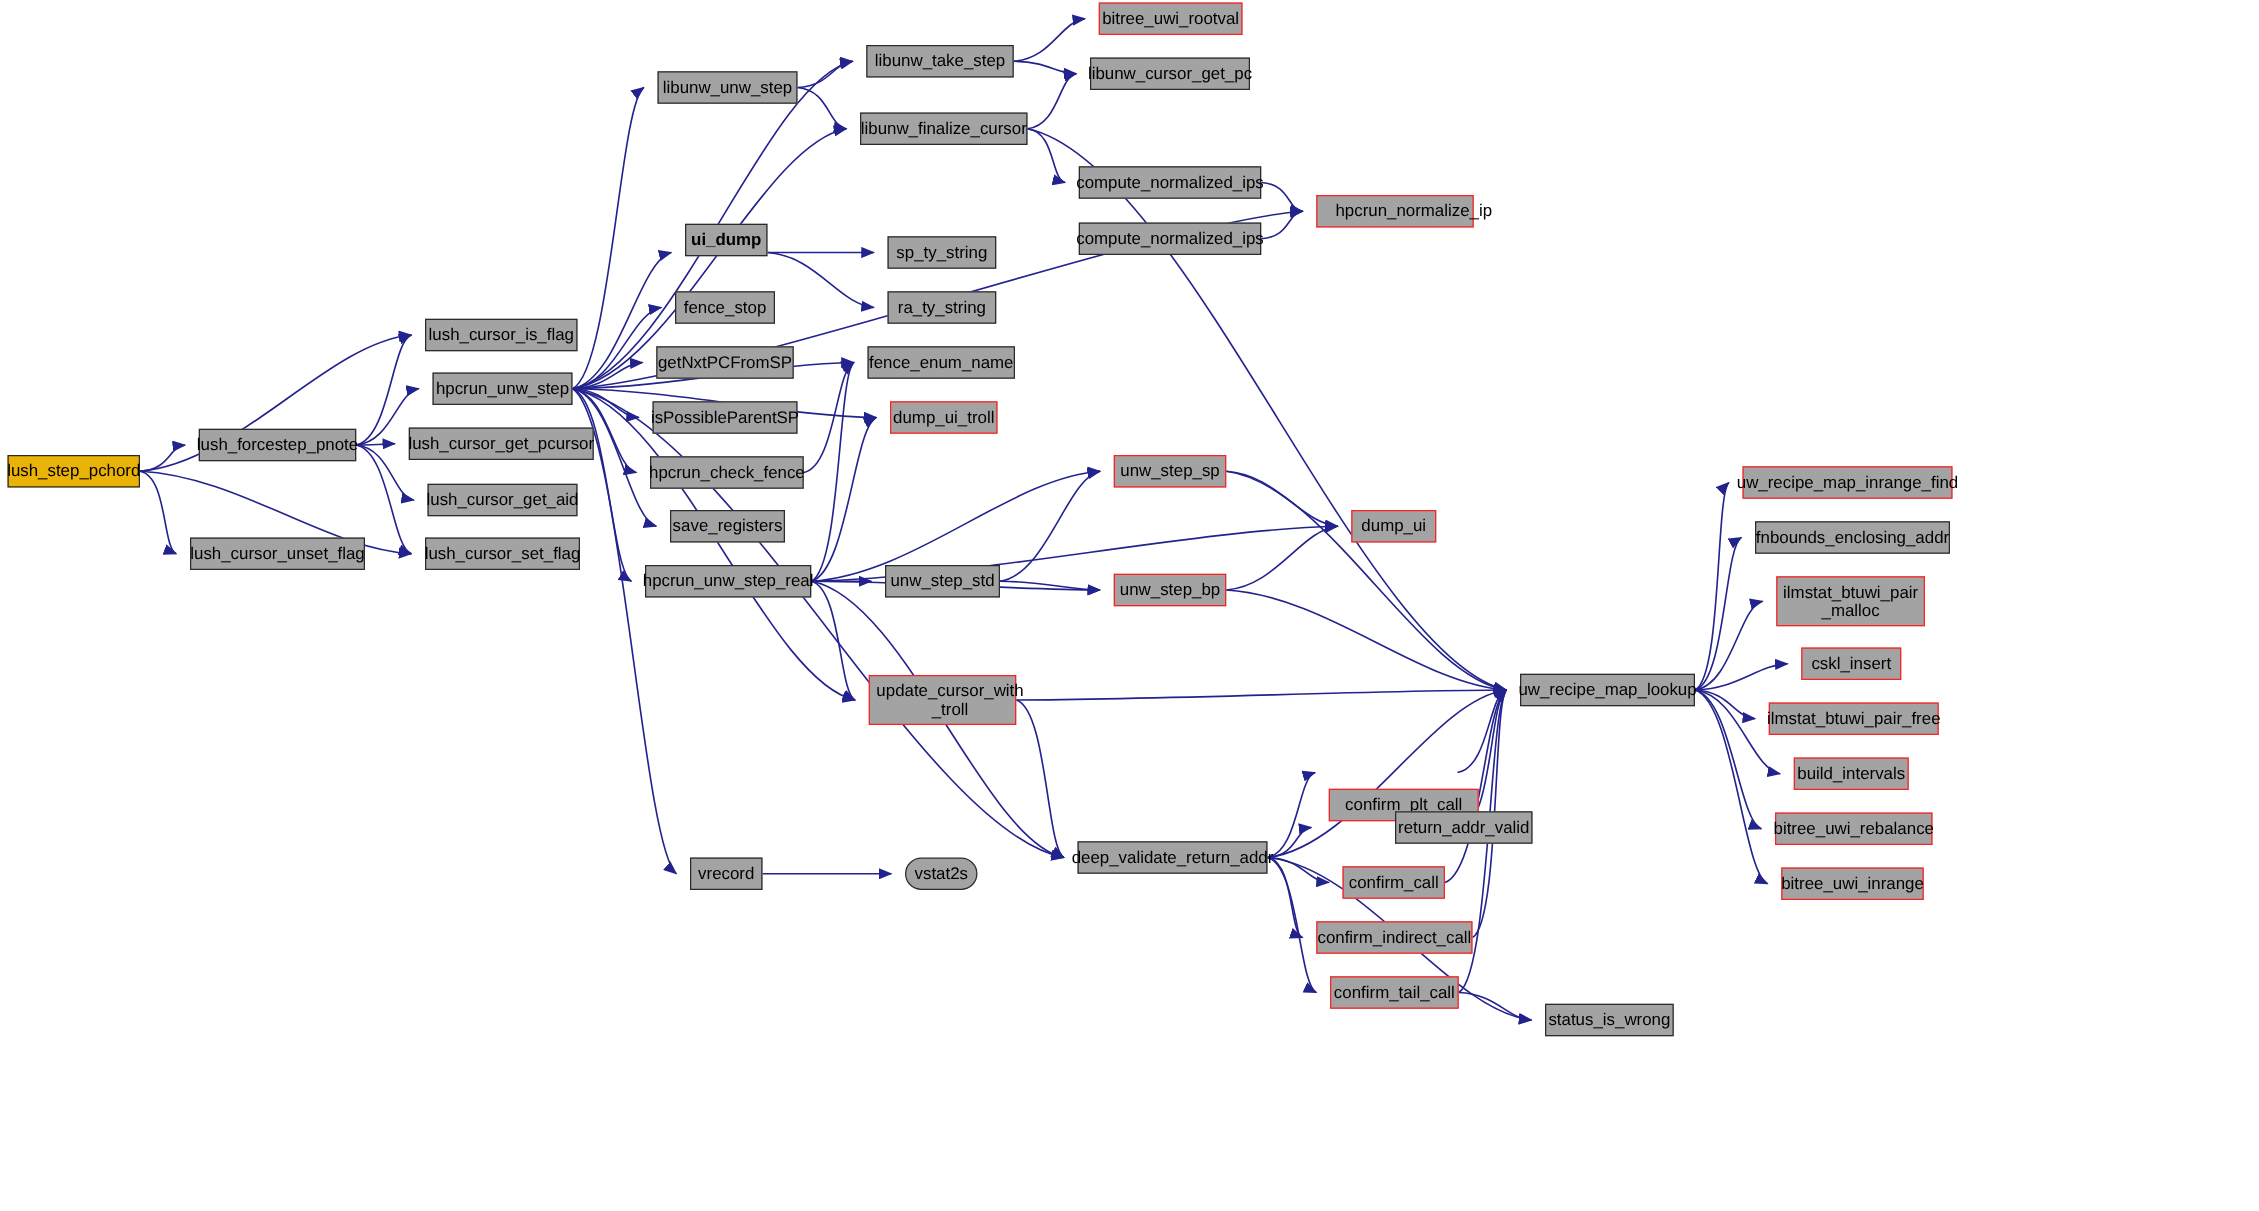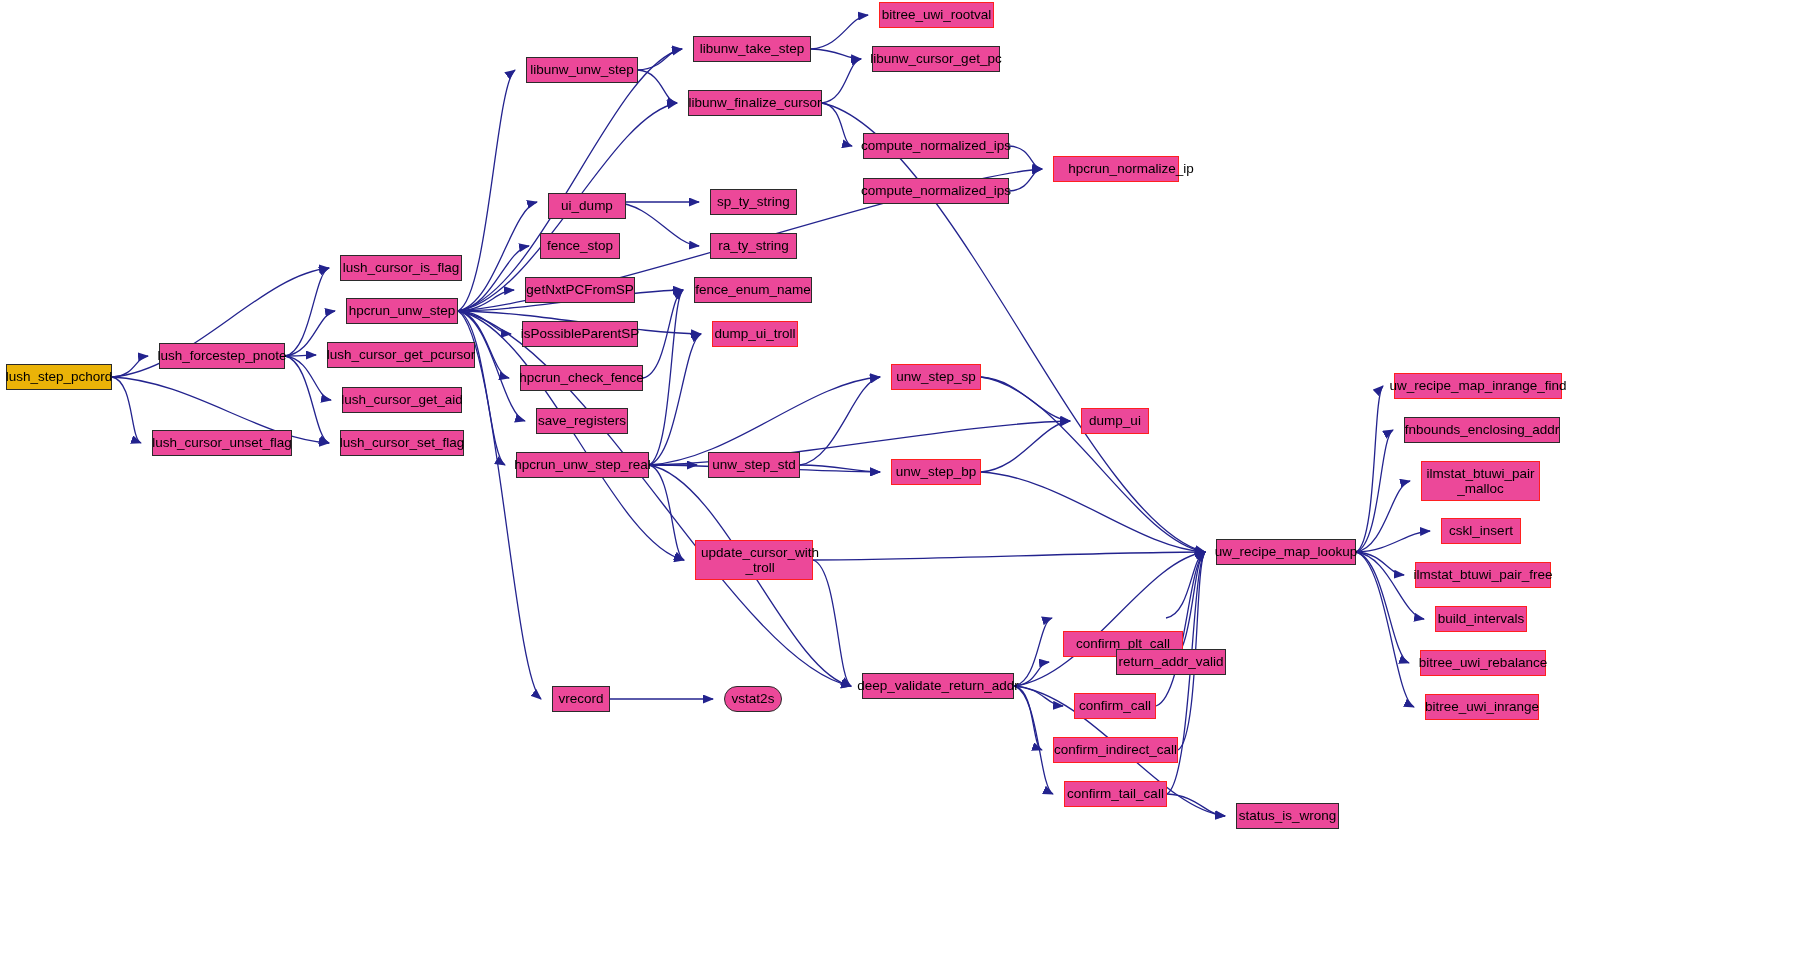--- a/index.html
+++ b/index.html
@@ -1,20 +1,20 @@
 <!DOCTYPE html>
 <html><head>
 <meta charset="utf-8">
 <style>
   html,body{margin:0;padding:0;background:#ffffff;}
   body{width:1807px;height:969px;font-family:"Liberation Sans",sans-serif;overflow:hidden;}
   #graph{position:relative;width:1807px;height:969px;background:#fff;}
   svg{position:absolute;left:0;top:0;width:1807px;height:969px;}
   .node{position:absolute;box-sizing:border-box;display:flex;align-items:center;
-        justify-content:center;text-align:center;background:#ec4899;
+        justify-content:center;text-align:center;background:#a3a3a3;
         font-size:13.5px;color:#000;line-height:1.12;white-space:pre-line;}
   .n-black{border:1.4px solid #2b2b2b;}
   .n-red{border:1.4px solid #ff2020;}
   .n-root{border:1.4px solid #2b2b2b;background:#eab308;}
 </style>
 </head>
 <body>
 
 <div id="graph">
   <svg id="edges" viewBox="0 0 1807 969">
@@ -111,21 +111,21 @@
       <div class="node n-black" style="left: 342px; top: 387px; width: 120px; height: 26px;">lush_cursor_get_aid</div>
       <div class="node n-black" style="left: 340px; top: 430px; width: 124px; height: 26px;">lush_cursor_set_flag</div>
       <div class="node n-black" style="left: 526px; top: 57px; width: 112px; height: 26px;">libunw_unw_step</div>
       <div class="node n-black" style="left: 693px; top: 36px; width: 118px; height: 26px;">libunw_take_step</div>
       <div class="node n-black" style="left: 688px; top: 90px; width: 134px; height: 26px;">libunw_finalize_cursor</div>
       <div class="node n-red" style="left: 879px; top: 2px; width: 115px; height: 26px;">bitree_uwi_rootval</div>
       <div class="node n-black" style="left: 872px; top: 46px; width: 128px; height: 26px;">libunw_cursor_get_pc</div>
       <div class="node n-black" style="left: 863px; top: 133px; width: 146px; height: 26px;">compute_normalized_ips</div>
       <div class="node n-black" style="left: 863px; top: 178px; width: 146px; height: 26px;">compute_normalized_ips</div>
       <div class="node n-red" style="left: 1053px; top: 156px; width: 126px; height: 26px; padding-left: 30px;">hpcrun_normalize_ip</div>
-      <div class="node n-black" style="left: 548px; top: 193px; width: 78px; height: 26px;">ui_dump</div>
+      <div class="node n-black" style="left: 548px; top: 179px; width: 66px; height: 26px; font-weight: bold;">ui_dump</div>
       <div class="node n-black" style="left: 710px; top: 189px; width: 87px; height: 26px;">sp_ty_string</div>
       <div class="node n-black" style="left: 710px; top: 233px; width: 87px; height: 26px;">ra_ty_string</div>
       <div class="node n-black" style="left: 540px; top: 233px; width: 80px; height: 26px;">fence_stop</div>
       <div class="node n-black" style="left: 525px; top: 277px; width: 110px; height: 26px;">getNxtPCFromSP</div>
       <div class="node n-black" style="left: 522px; top: 321px; width: 116px; height: 26px;">isPossibleParentSP</div>
       <div class="node n-black" style="left: 520px; top: 365px; width: 123px; height: 26px;">hpcrun_check_fence</div>
       <div class="node n-black" style="left: 536px; top: 408px; width: 92px; height: 26px;">save_registers</div>
       <div class="node n-black" style="left: 694px; top: 277px; width: 118px; height: 26px;">fence_enum_name</div>
       <div class="node n-red" style="left: 712px; top: 321px; width: 86px; height: 26px;">dump_ui_troll</div>
       <div class="node n-black" style="left: 516px; top: 452px; width: 133px; height: 26px;">hpcrun_unw_step_real</div>

